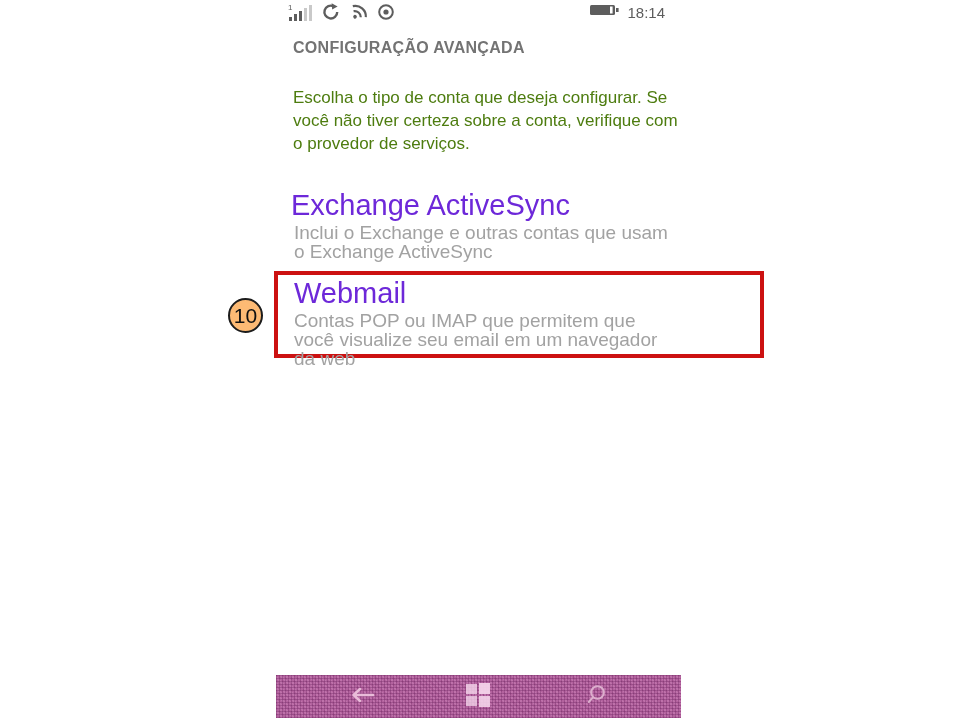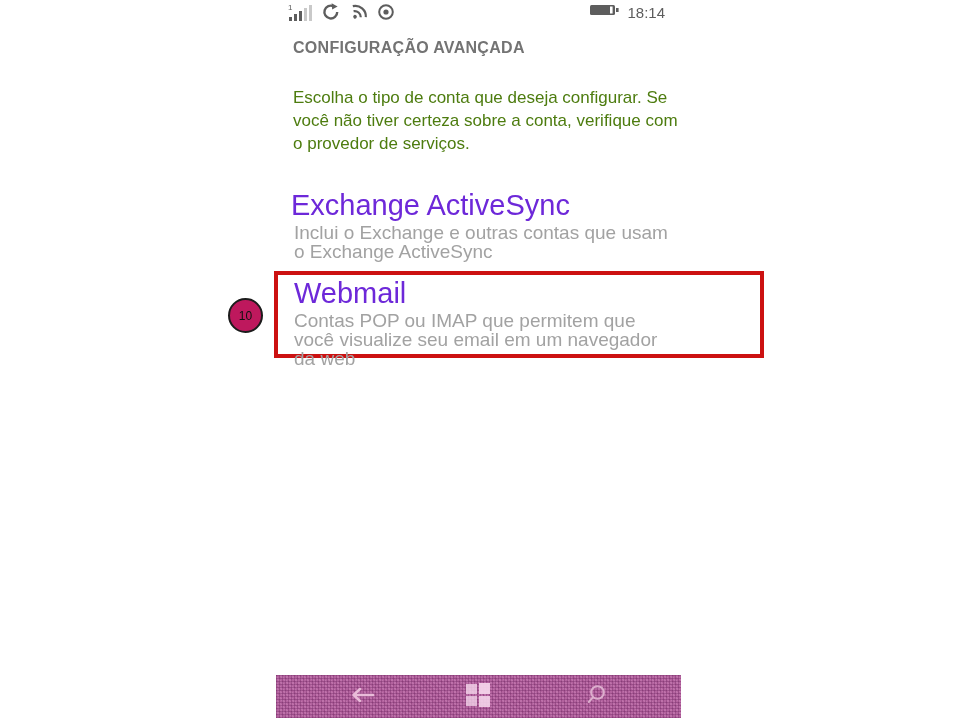--- a/index.html
+++ b/index.html
@@ -51,23 +51,23 @@
     position: absolute; left: -2px; top: 271px; width: 490px; height: 87px;
     border: 4px solid #cc1111;
   }
   .option-webmail {
     position: absolute; left: 16px; top: 2px; width: 380px;
   }
 
   
   .annotation-badge {
     position: absolute; left: -48px; top: 298px; width: 35px; height: 35px;
-    border-radius: 50%; background: #be185d; border: 2px solid #1c1c1c;
+    border-radius: 50%; background: #fdba74; border: 2px solid #1c1c1c;
     display: flex; align-items: center; justify-content: center;
-    font-size: 12px; color: #101010;
+    font-size: 21px; color: #101010;
   }
 
   
   .nav-bar {
     position: absolute; left: 0; top: 675px; width: 405px; height: 43px;
     background-color: #b4639f;
     background-image:
       repeating-linear-gradient(0deg,  rgba(96,24,84,0.30) 0 1px, rgba(0,0,0,0) 1px 3px),
       repeating-linear-gradient(90deg, rgba(96,24,84,0.30) 0 1px, rgba(0,0,0,0) 1px 3px),
       repeating-linear-gradient(45deg, rgba(255,200,238,0.14) 0 2px, rgba(0,0,0,0) 2px 4px);

